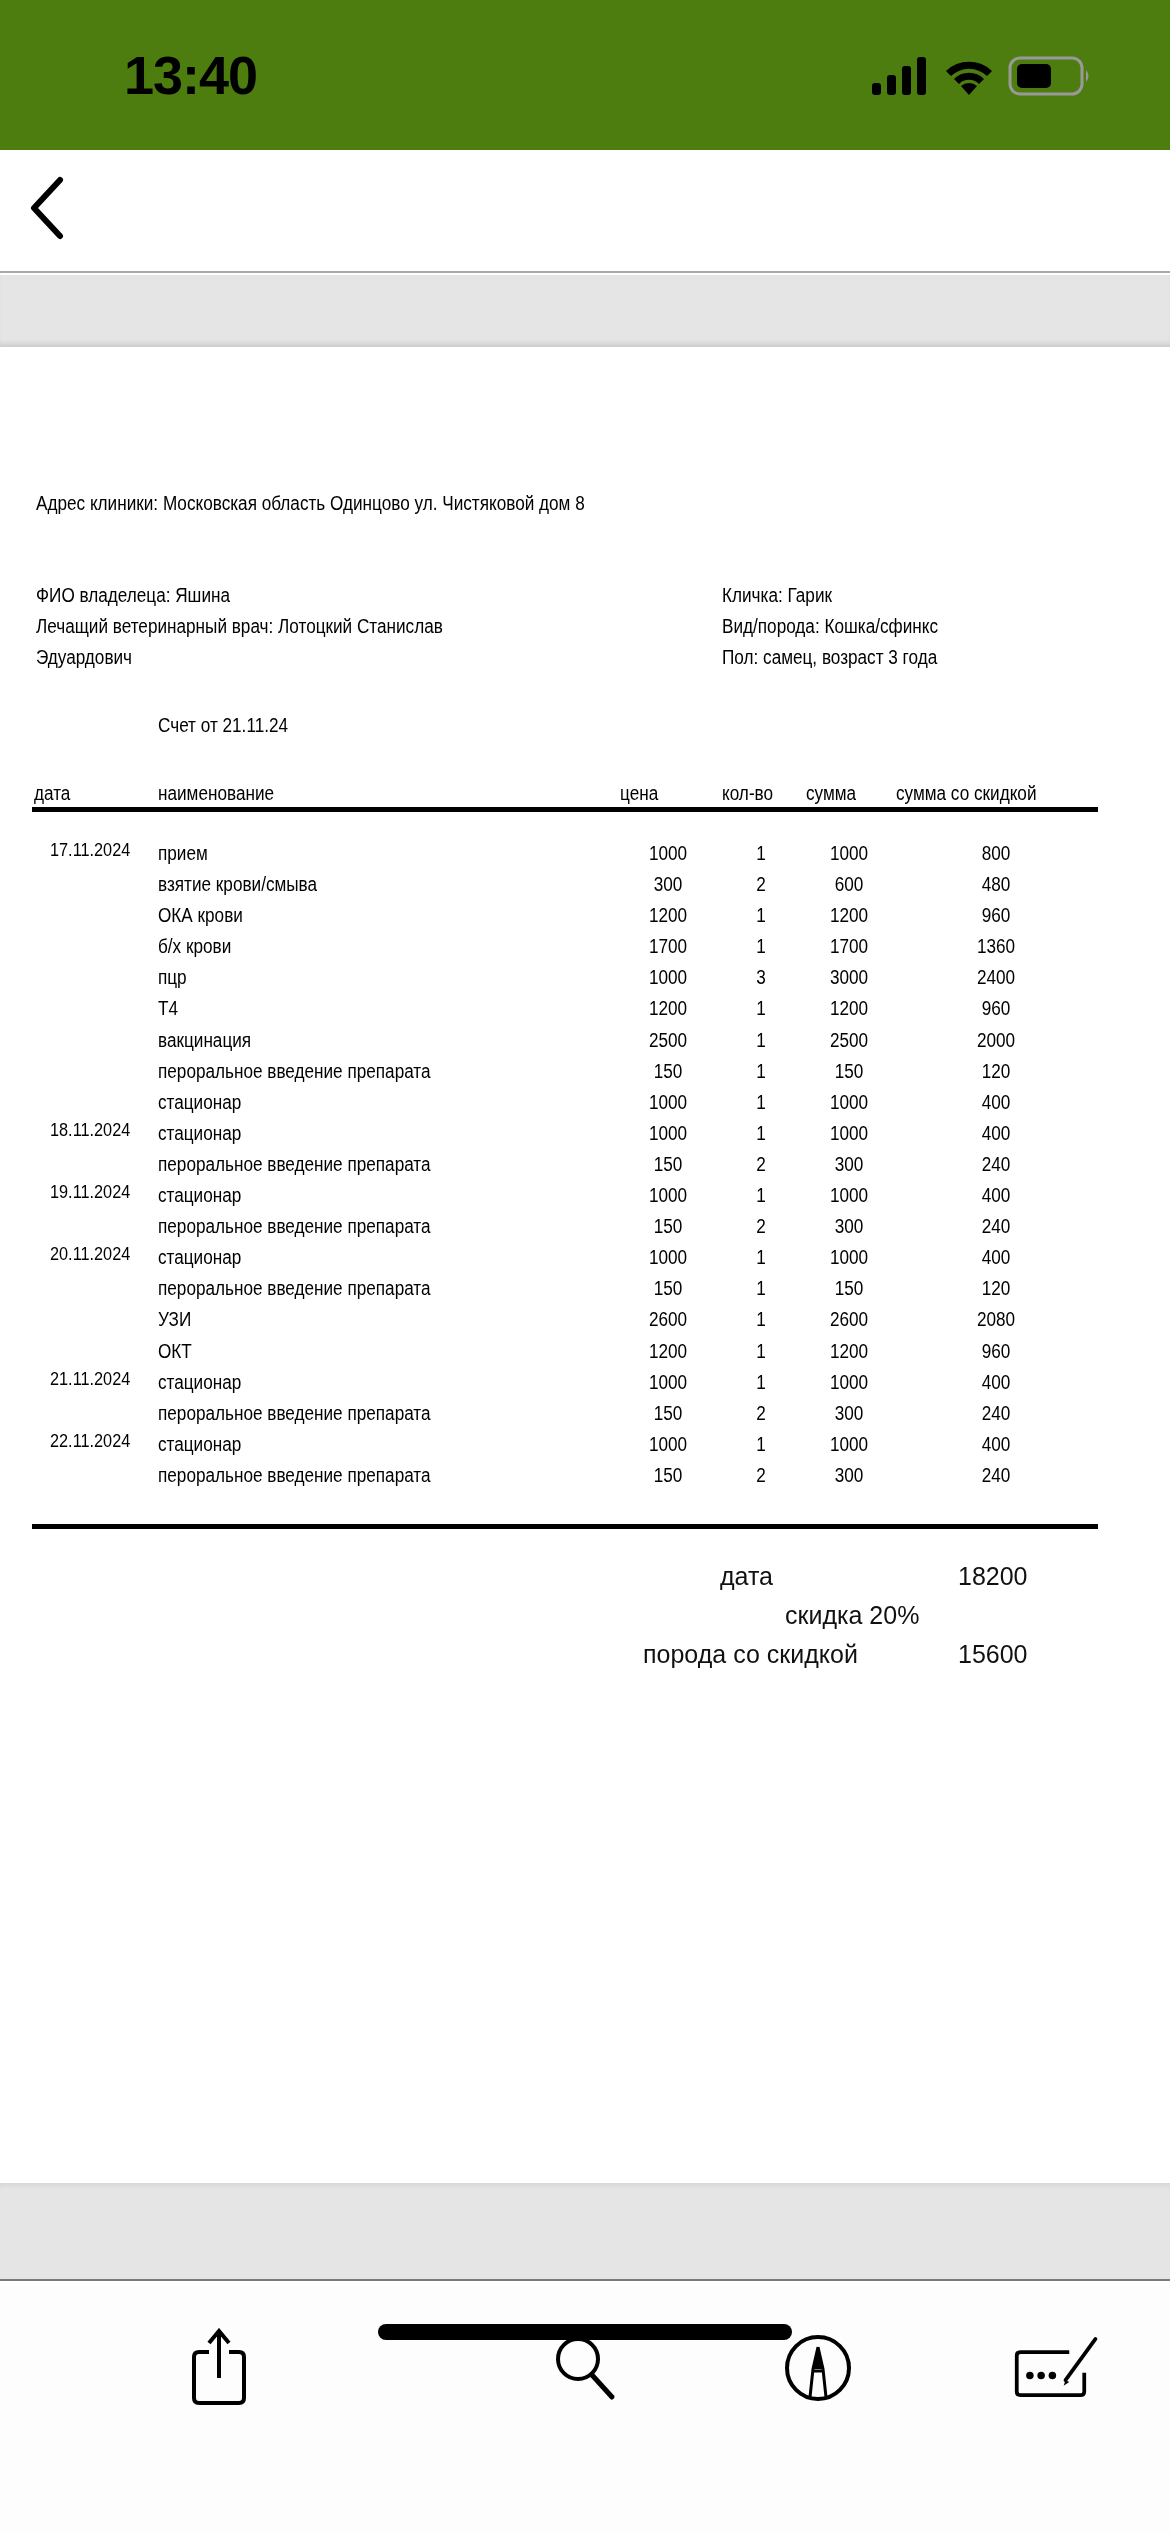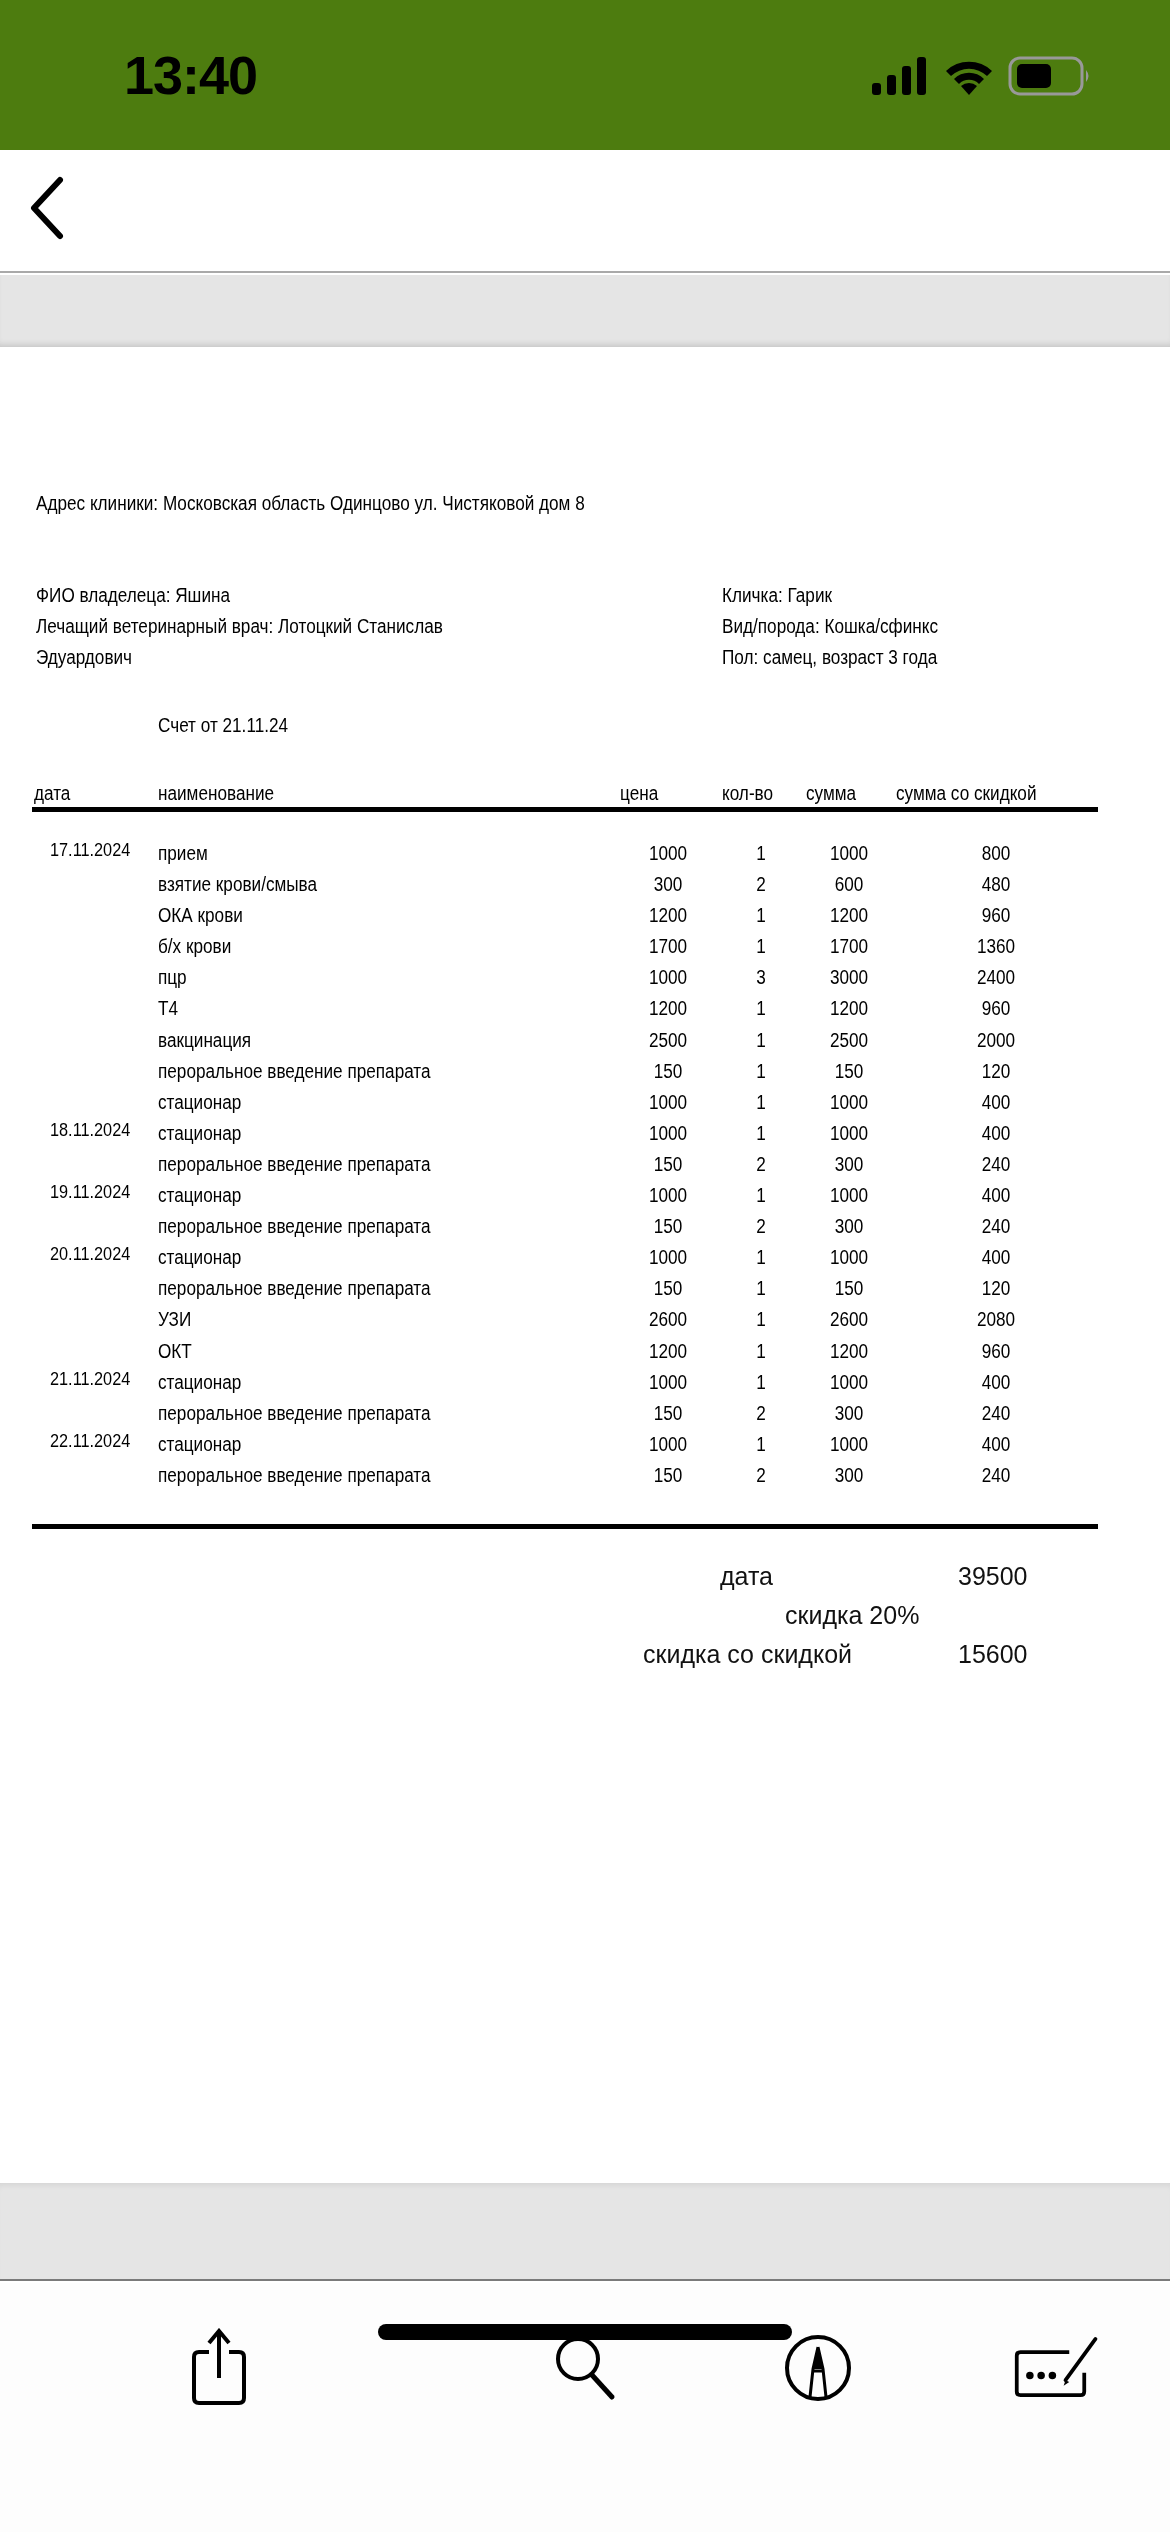--- a/index.html
+++ b/index.html
@@ -291,23 +291,23 @@
         <span class="c-price">150</span>
         <span class="c-qty">2</span>
         <span class="c-sum">300</span>
         <span class="c-disc">240</span>
       </div>
     </div>
 
   <div class="foot-rule"></div>
 
   <div class="total tot-label">дата</div>
-  <div class="total tot-val">39500</div>
+  <div class="total tot-val">18200</div>
   <div class="total disc-label">скидка 20%</div>
-  <div class="total grand-label">скидка со скидкой</div>
+  <div class="total grand-label">порода со скидкой</div>
   <div class="total grand-val">15600</div>
 </div>
 
 <div class="gray-bottom"></div>
 
 <div class="toolbar">
   <div class="tool-btn tool-share">
     <svg width="60" height="80" viewBox="0 0 60 80">
       <path d="M20 24 H10 Q5 24 5 29 V70 Q5 75 10 75 H50 Q55 75 55 70 V29 Q55 24 50 24 H40" fill="none" stroke="#000" stroke-width="4"></path>
       <line x1="30" y1="4" x2="30" y2="50" stroke="#000" stroke-width="4"></line>

